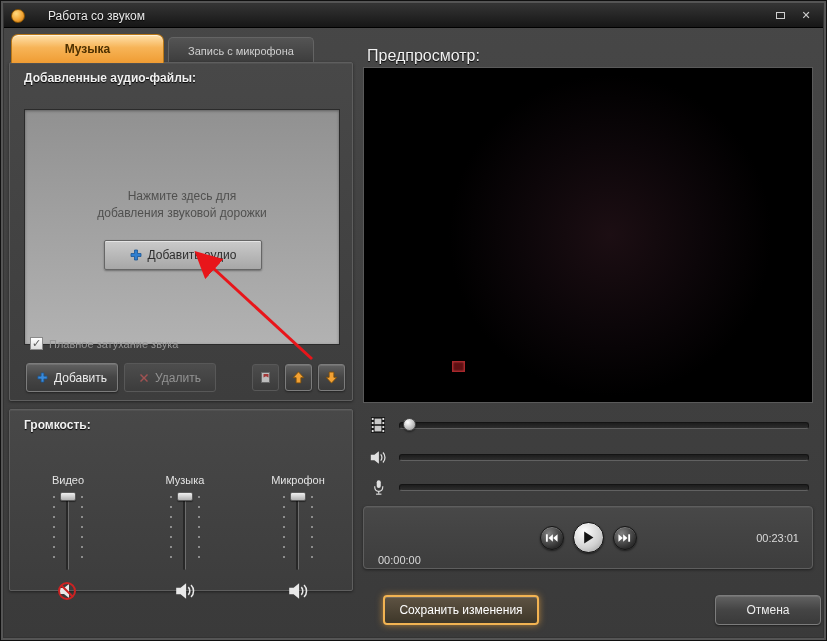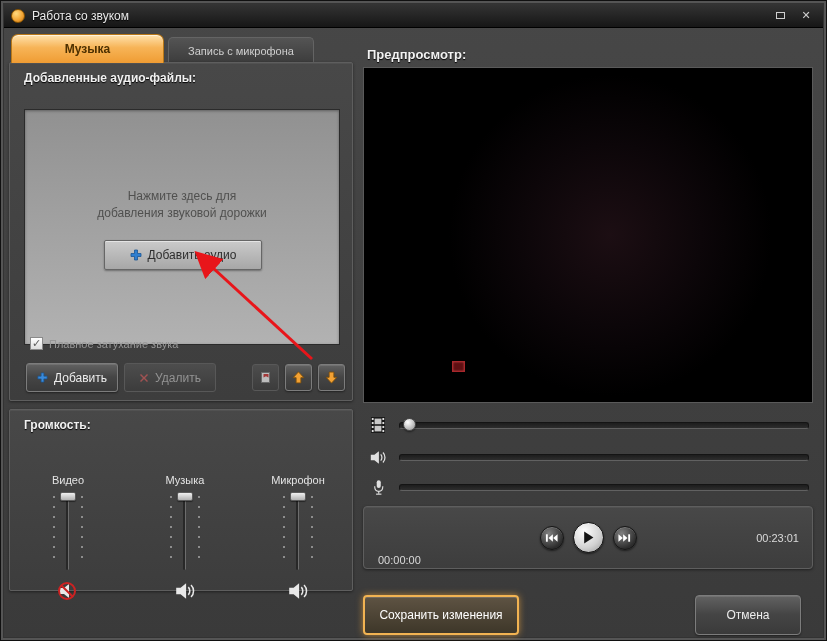--- a/index.html
+++ b/index.html
@@ -18,21 +18,21 @@
     position: absolute; left: 3px; top: 3px; right: 3px; height: 24px;
     background: linear-gradient(180deg,#343434,#161616);
     border-bottom: 1px solid #000;
     display: flex; align-items: center; padding: 0 7px;
   }
   .app-icon {
     width: 14px; height: 14px; border-radius: 50%;
     background: radial-gradient(circle at 35% 30%, #ffd97e, #f2a636 55%, #c76f10);
     border: 1px solid #8a5400; margin-right: 7px; flex: 0 0 auto;
   }
-  .title { color: #e9e9e9; font-size: 12px; text-shadow: 0 1px 1px #000; }
+  .title { color: #e9e9e9; font-size: 12px; text-shadow: 0 1px 1px #000; margin-left: 16px; }
   .win-btn {
     width: 20px; height: 17px; margin-left: 6px; display: flex;
     align-items: center; justify-content: center; color: #cfcfcf; font-size: 11px;
   }
   .minimize-glyph { width: 9px; height: 7px; border: 1px solid #cfcfcf; display: block; }
   .spacer { margin-left: auto; }
 
   
   .tab { position: absolute; display: flex; align-items: center; justify-content: center; cursor: default; }
   .tab-music {
@@ -129,21 +129,21 @@
   }
   .vticks.l { left: 5px; } .vticks.r { right: 5px; }
   .vthumb {
     position: absolute; left: 50%; margin-left: -8px; top: 2px; width: 16px; height: 9px;
     background: linear-gradient(180deg,#f0f0f0,#b2b2b2);
     border: 1px solid #5c5c5c; border-radius: 2px; box-shadow: 0 1px 1px rgba(0,0,0,.45);
   }
   .mute-btn { background: transparent; border: none; margin: 0 auto; display: block; cursor: pointer; height: 24px; }
 
   
-  .preview-title { position: absolute; left: 366px; top: 46px; font-size: 13px; font-weight: bold; color: #f2f2f2; text-shadow: 0 1px 1px #000; }
+  .preview-title { position: absolute; left: 366px; top: 46px; font-size: 16px; font-weight: normal; color: #f2f2f2; text-shadow: 0 1px 1px #000; }
   .preview {
     position: absolute; left: 362px; top: 66px; width: 450px; height: 336px;
     background: #000; border: 1px solid #5a5a5a; overflow: hidden;
   }
   .preview-fig {
     position: absolute; inset: 0;
     background: radial-gradient(ellipse 45% 60% at 55% 50%, #1c0e13 0%, #0c0609 45%, #000 80%);
   }
   .rec-icon {
     position: absolute; left: 88px; top: 293px; width: 13px; height: 11px;
@@ -175,21 +175,21 @@
     background: radial-gradient(circle at 35% 30%, #808080, #2c2c2c 72%);
     display: flex; align-items: center; justify-content: center;
     box-shadow: 0 1px 2px rgba(0,0,0,.55), inset 0 1px 0 rgba(255,255,255,.18); cursor: pointer;
   }
   .pb-play {
     width: 31px; height: 31px;
     background: radial-gradient(circle at 35% 30%, #ffffff, #d2d2d2 58%, #969696);
   }
 
   
-  .footer-btn { position: absolute; top: 594px; height: 40px; }
+  .footer-btn { position: absolute; top: 594px; height: 30px; margin-left: 20px; }
   .save-btn {
     left: 362px; width: 156px;
     background: linear-gradient(180deg,#5e5343,#3e3729);
     border: 2px solid #f2b352; border-radius: 4px; color: #fff; font-size: 12px; font-family: inherit;
     box-shadow: 0 0 7px rgba(242,166,60,.65), inset 0 1px 0 rgba(255,255,255,.15); cursor: pointer;
   }
   .replace-btn { left: 524px; width: 159px; border-radius: 4px; }
   .cancel-btn  { left: 694px; width: 106px; border-radius: 4px; }
 </style>
 </head>

